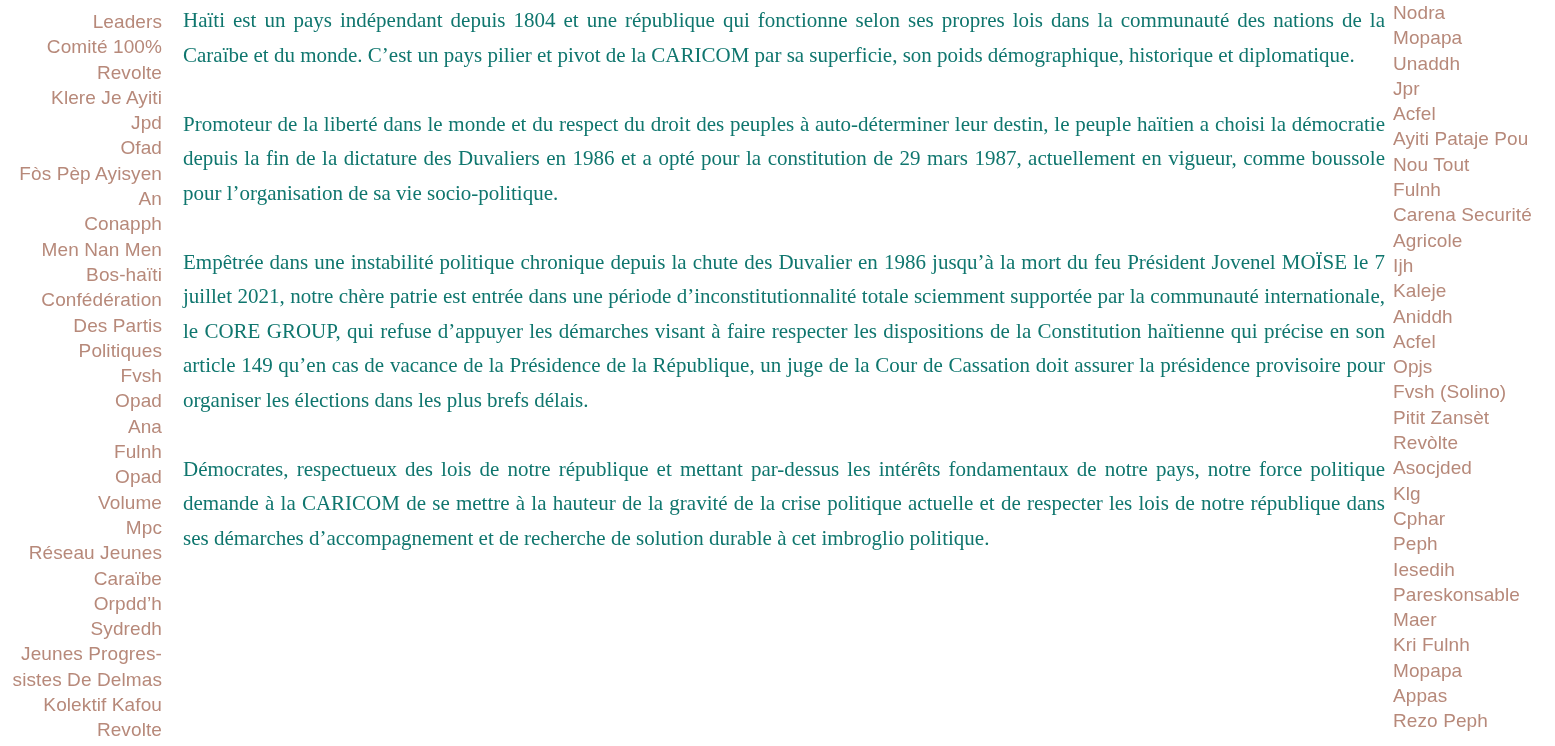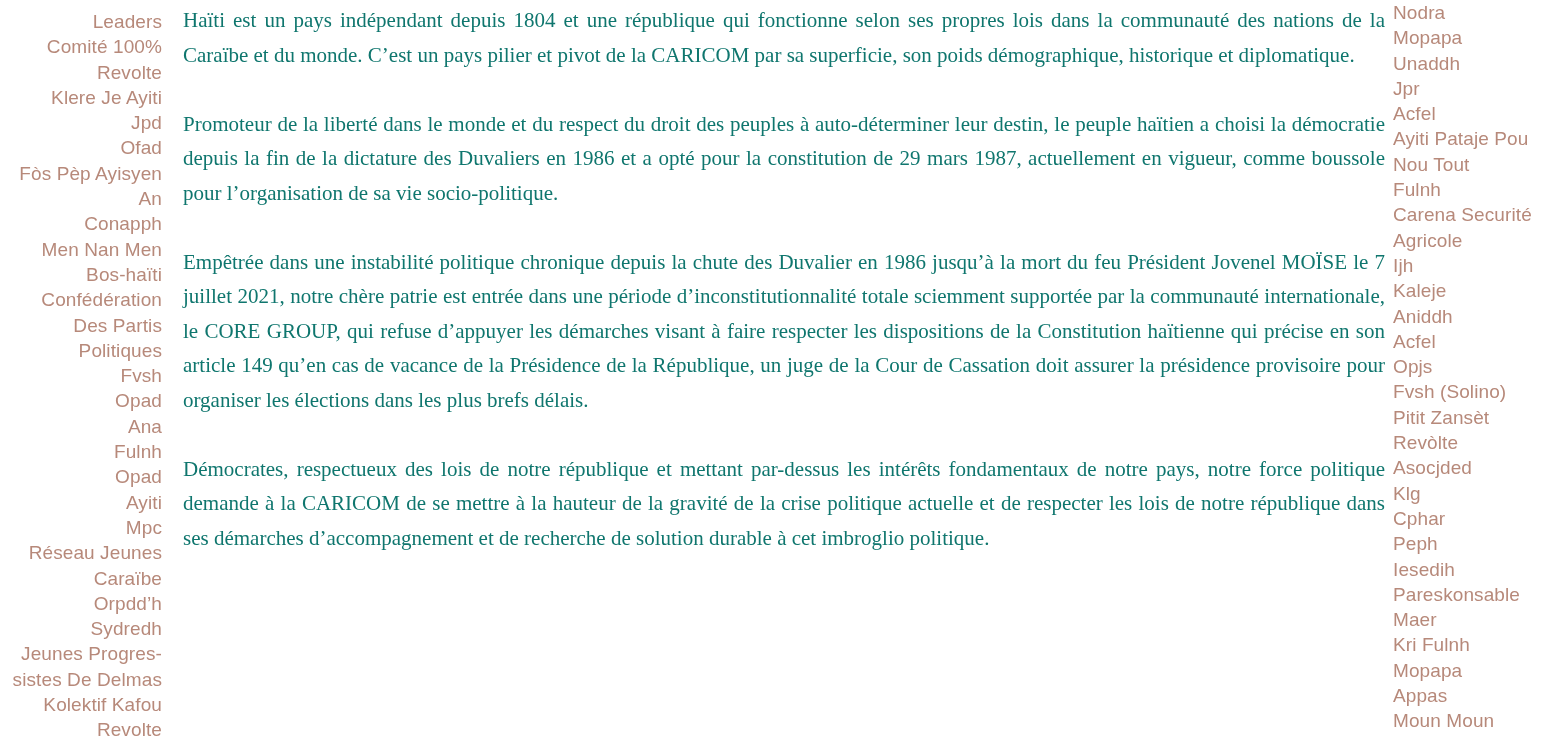--- a/index.html
+++ b/index.html
@@ -54,21 +54,21 @@
     <div class="signatory">Men Nan Men</div>
     <div class="signatory">Bos-haïti</div>
     <div class="signatory">Confédération</div>
     <div class="signatory">Des Partis</div>
     <div class="signatory">Politiques</div>
     <div class="signatory">Fvsh</div>
     <div class="signatory">Opad</div>
     <div class="signatory">Ana</div>
     <div class="signatory">Fulnh</div>
     <div class="signatory">Opad</div>
-    <div class="signatory">Ayiti</div>
+    <div class="signatory">Volume</div>
     <div class="signatory">Mpc</div>
     <div class="signatory">Réseau Jeunes</div>
     <div class="signatory">Caraïbe</div>
     <div class="signatory">Orpdd’h</div>
     <div class="signatory">Sydredh</div>
     <div class="signatory">Jeunes Progres-</div>
     <div class="signatory">sistes De Delmas</div>
     <div class="signatory">Kolektif Kafou</div>
     <div class="signatory">Revolte</div>
     <div class="signatory">Fanm</div>
@@ -103,14 +103,14 @@
     <div class="signatory">Asocjded</div>
     <div class="signatory">Klg</div>
     <div class="signatory">Cphar</div>
     <div class="signatory">Peph</div>
     <div class="signatory">Iesedih</div>
     <div class="signatory">Pareskonsable</div>
     <div class="signatory">Maer</div>
     <div class="signatory">Kri Fulnh</div>
     <div class="signatory">Mopapa</div>
     <div class="signatory">Appas</div>
-    <div class="signatory">Moun Moun</div>
+    <div class="signatory">Rezo Peph</div>
   </aside>
 
 </body></html>

